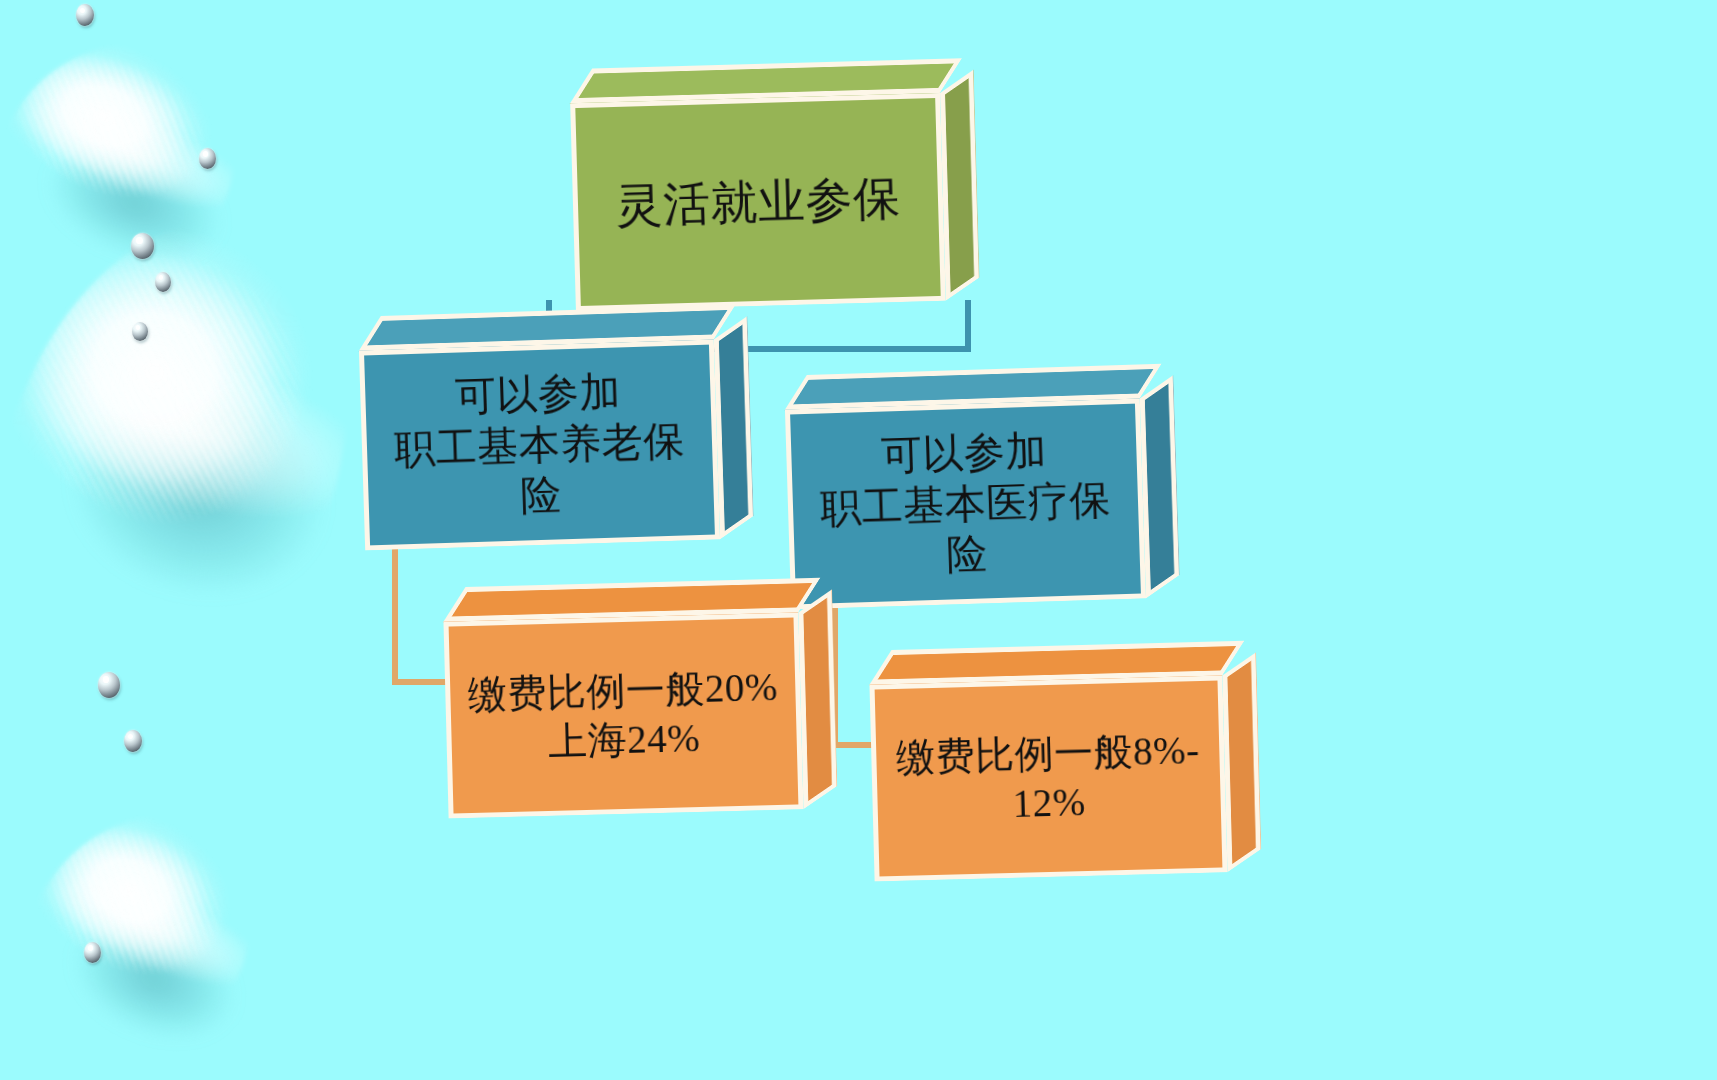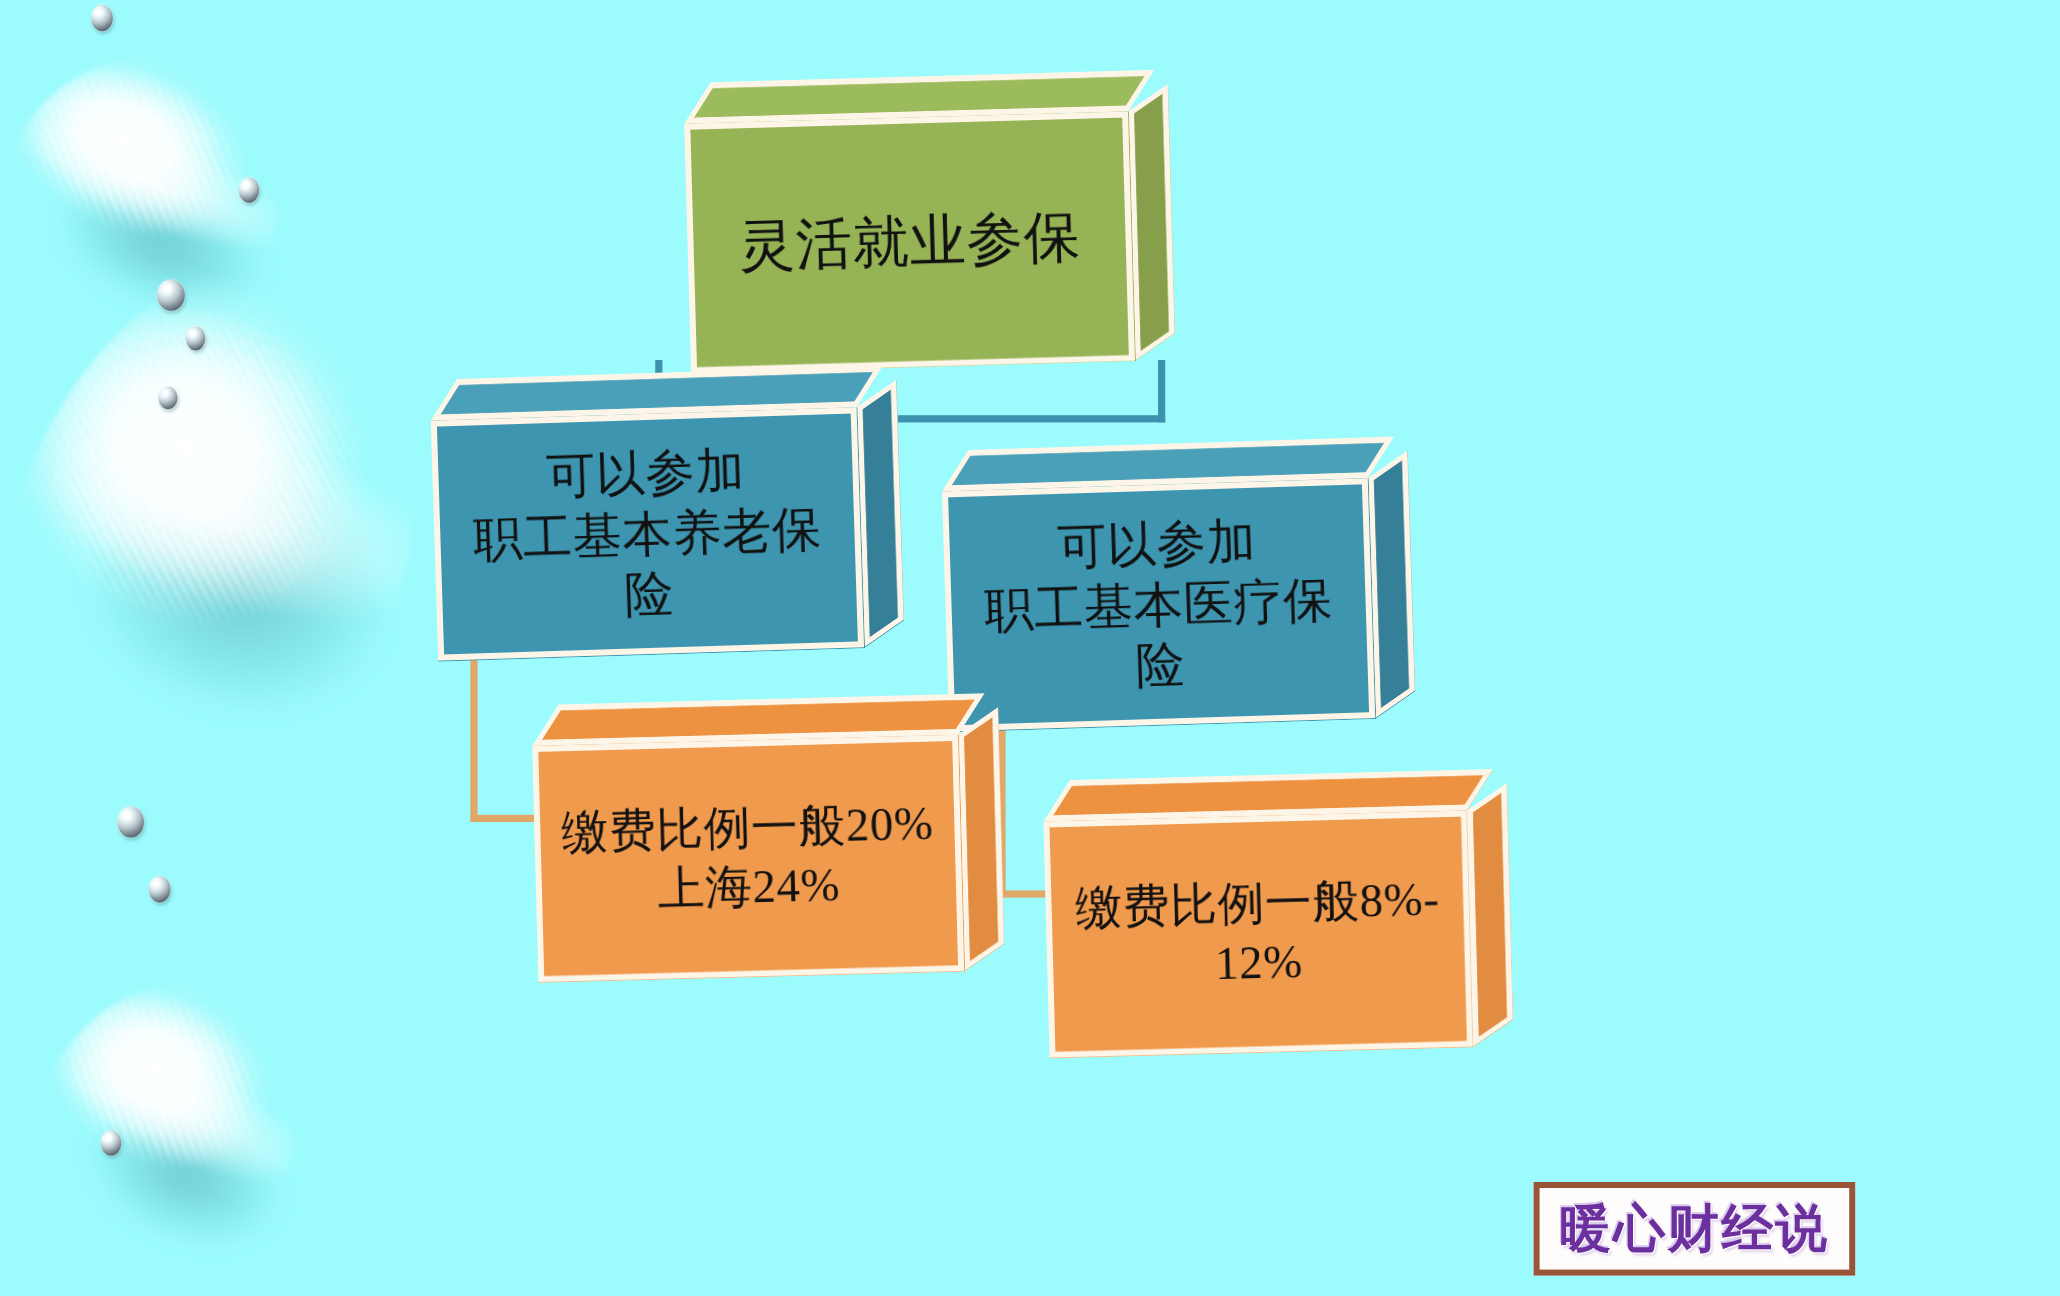--- a/index.html
+++ b/index.html
@@ -271,17 +271,14 @@
 
   <div class="node n-orange" style="left:872px; top:680px; width:353px; height:197px; transform:rotate(-1.5deg);">
     <div class="top"></div>
     <div class="side"></div>
     <div class="face" style="font-size:39px; flex-direction:column;">
       <span>缴费比例一般8%-</span>
       <span>12%</span>
     </div>
   </div>
 
-  <div id="watermark">
-    <span>暖心财经说</span>
-  </div>
 
 </div>
 
 </body></html>

